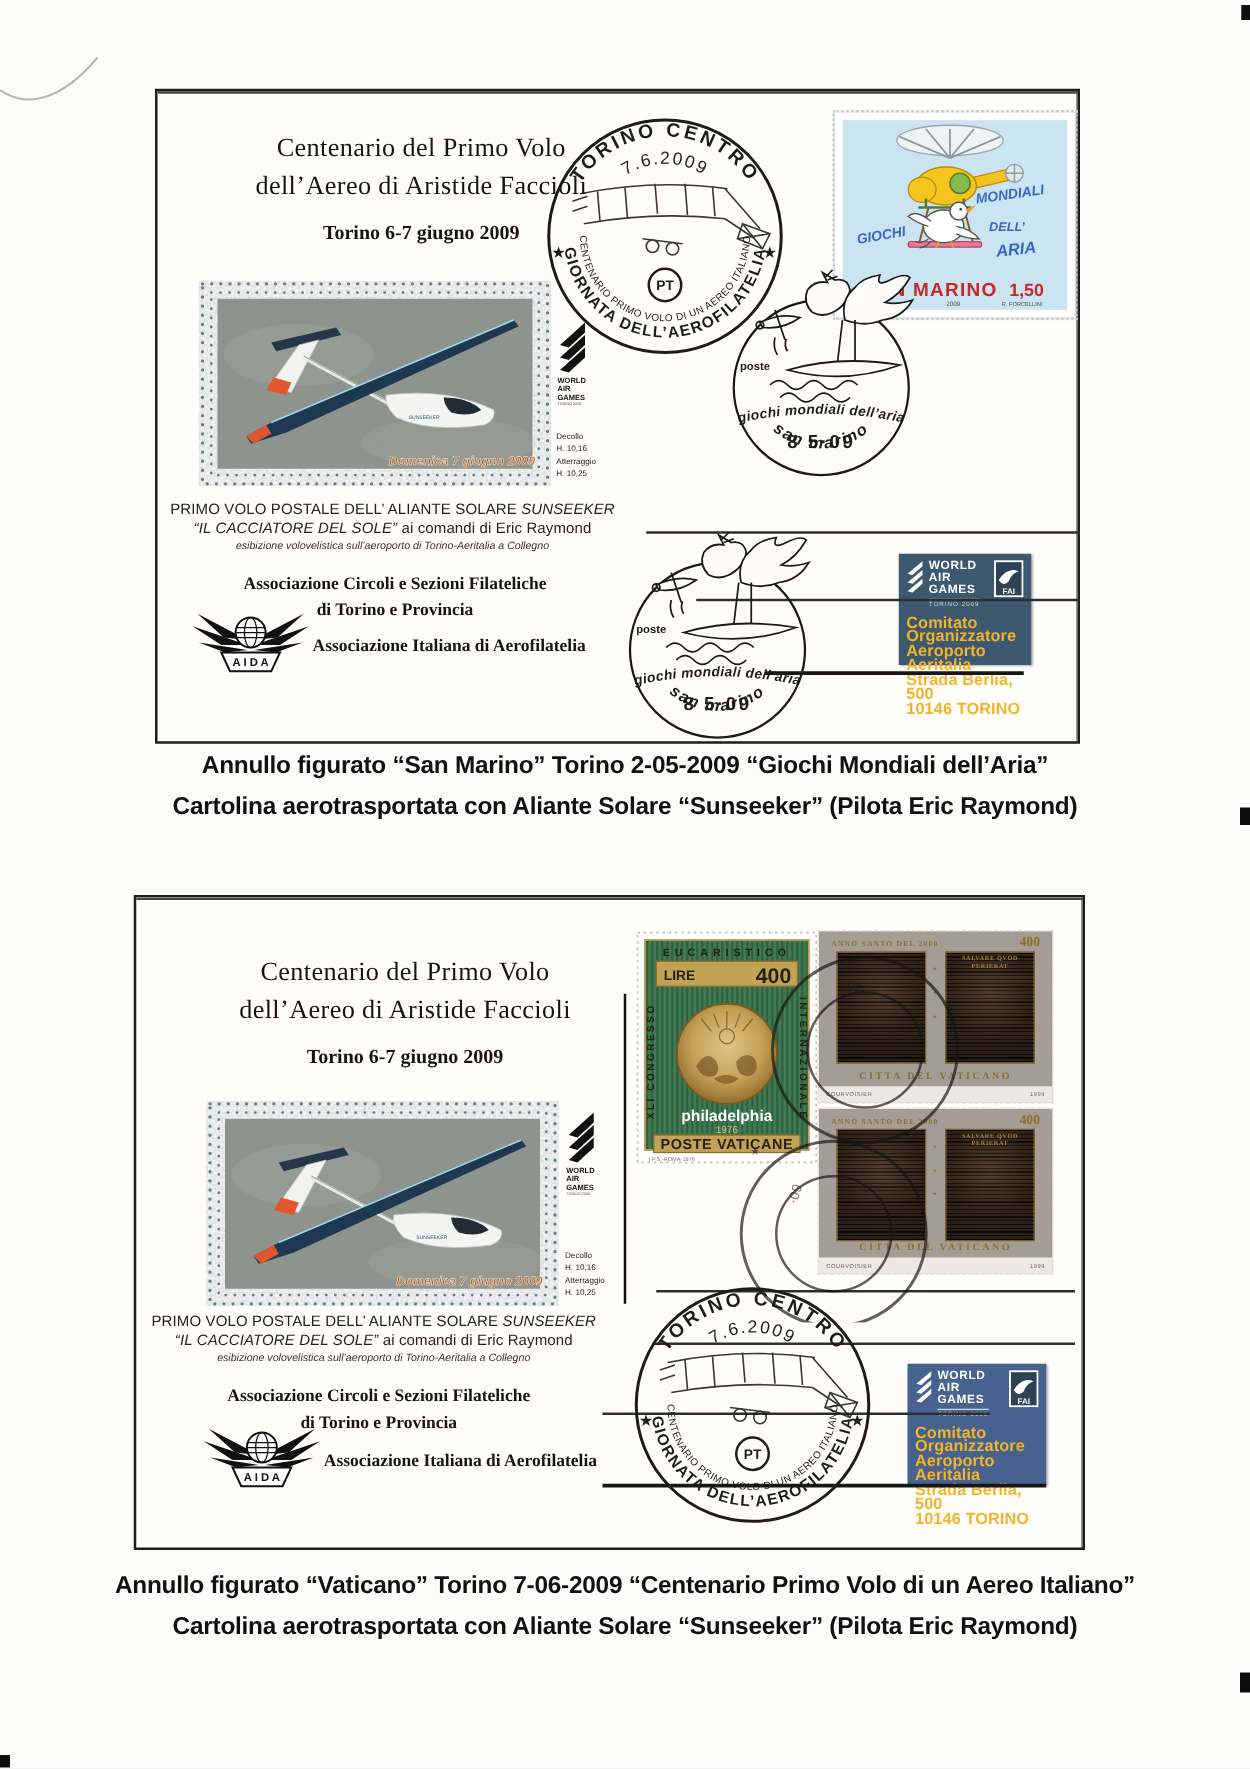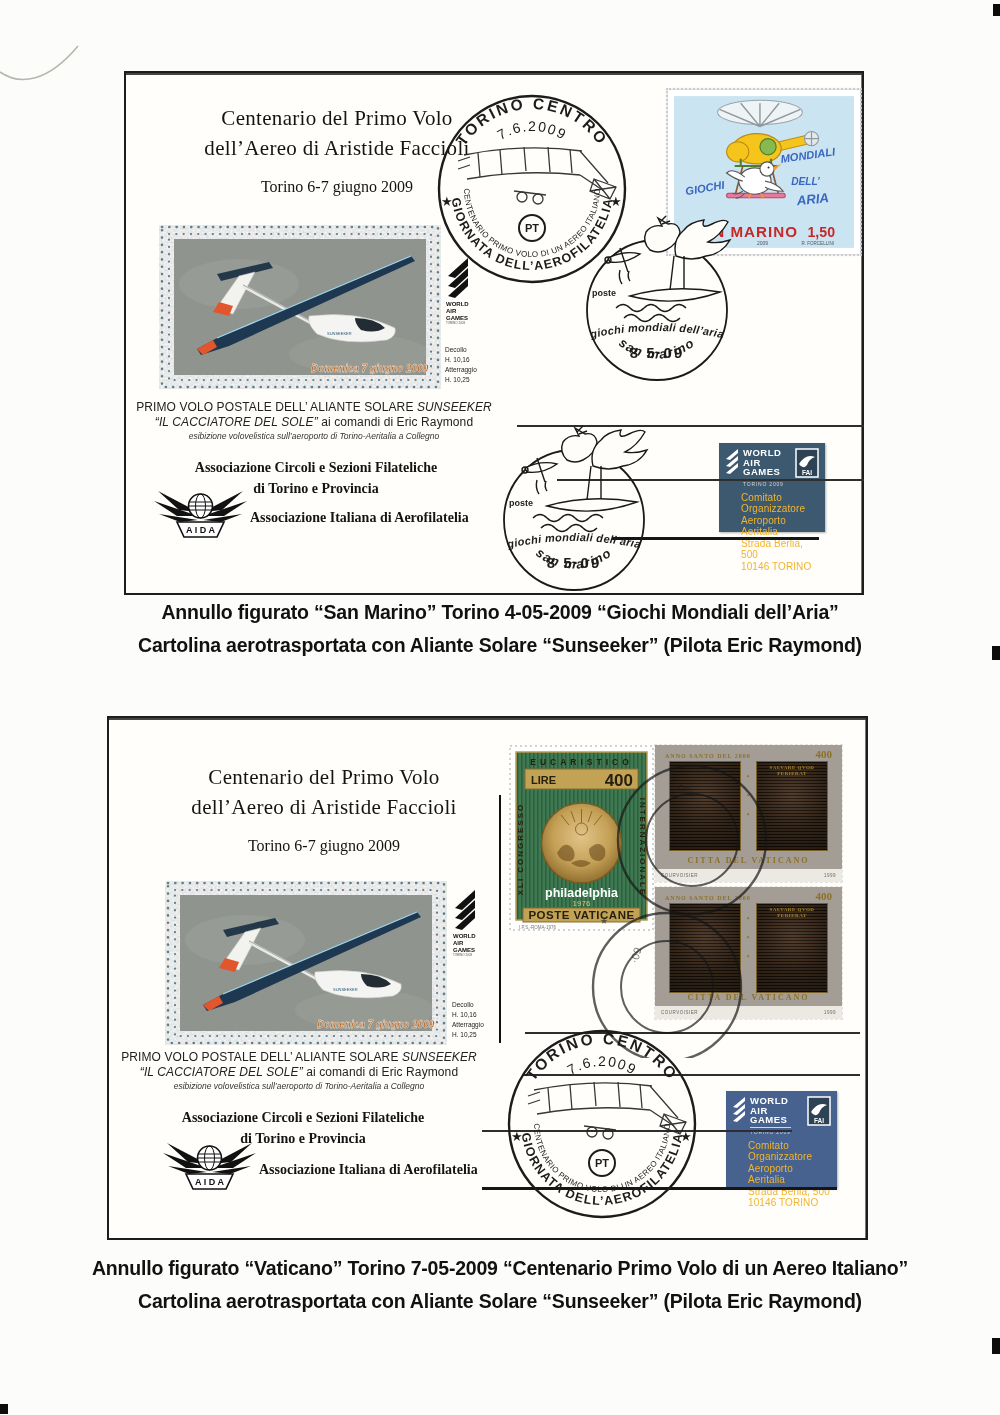--- a/index.html
+++ b/index.html
@@ -5,21 +5,21 @@
   html,body{margin:0;padding:0;background:#e9e9e9;}
   .page{position:relative;width:1000px;height:1415px;background:#fcfcfb;overflow:hidden;
         font-family:"Liberation Sans",sans-serif;color:#1a1a1a;}
   .card{position:absolute;background:#fffefb;border:2px solid #1d1d1d;box-shadow:inset 0 2px 0 #444, inset -1px 0 0 #777;}
   .card-top{left:124px;top:71px;width:736px;height:520px;}
   .card-bottom{left:107px;top:716px;width:757px;height:520px;}
 
   
   .title{position:absolute;text-align:center;font-family:"Liberation Serif",serif;z-index:1;}
   .title .t1,.title .t2{font-size:21px;line-height:30px;letter-spacing:.3px;color:#141414;text-align:center;}
-  .title .dates{margin-top:15px;font-size:16px;font-weight:400;color:#141414;}
+  .title .dates{margin-top:15px;font-size:16px;font-weight:700;color:#141414;}
   .card-top .title{left:36px;top:30px;width:350px;}
   .card-bottom .title{left:40px;top:44px;width:350px;}
 
   .gliderframe{position:absolute;width:282px;height:166px;z-index:1;}
   .card-top .gliderframe{left:33px;top:151px;}
   .card-bottom .gliderframe{left:56px;top:162px;}
 
   .wagmini{position:absolute;width:40px;z-index:1;}
   .card-top .wagmini{left:318px;top:181px;}
   .card-bottom .wagmini{left:342px;top:168px;}
@@ -70,21 +70,21 @@
            outline:2px dotted #c7ccd0;box-shadow:0 0 3px rgba(0,0,0,.25);padding:6px;box-sizing:border-box;z-index:2;}
   .sm-art{width:100%;height:100%;display:block;}
 
   
   .waglabel{position:absolute;box-sizing:border-box;padding:5px 6px;z-index:2;box-shadow:1px 1px 2px rgba(0,0,0,.3);}
   .card-top .waglabel{left:593px;top:370px;width:106px;height:89px;background:#3d5970;}
   .card-bottom .waglabel{left:617px;top:373px;width:111px;height:97px;background:#47628e;}
   .wl-head{display:flex;align-items:flex-start;gap:3px;}
   .wl-names{color:#fff;font-weight:bold;font-size:9.5px;line-height:9.5px;letter-spacing:.5px;}
   .wl-sub{font-size:5px;color:#cdd8e0;letter-spacing:.8px;border-top:1px solid #cdd8e0;margin-top:2px;padding-top:1px;}
-  .wl-addr{margin-top:5px;color:#f2b42c;font-weight:normal;font-size:10px;line-height:11.5px;letter-spacing:.1px;margin-left:16px;}
+  .wl-addr{margin-top:5px;color:#f2b42c;font-weight:bold;font-size:13px;line-height:11.5px;letter-spacing:.1px;}
 
   
   .phillystamp{position:absolute;left:400px;top:27px;width:145px;height:186px;z-index:2;}
 
   
   .sheetlet{position:absolute;width:187px;background:#a39d95;box-sizing:border-box;
             outline:1.5px dashed #e6e3dc;z-index:2;}
   .sheet1{left:546px;top:27px;height:137px;}
   .sheet2{left:546px;top:169px;height:132px;}
   .sh-top{position:absolute;left:10px;right:10px;top:3px;display:flex;justify-content:space-between;align-items:baseline;}
@@ -355,21 +355,21 @@
           <path d="M52,126 q7,-7 14,0 t14,0 t14,0 t14,0"></path>
       </g>
       <text class="gm-poste" x="20" y="104">poste</text>
       <text class="gm-name"><textPath href="#gm2a" startOffset="50%" text-anchor="middle">giochi mondiali dell’aria</textPath></text>
       <text class="gm-date" x="85" y="166" text-anchor="middle">8 5·09</text>
       <text class="gm-place"><textPath href="#gm2b" startOffset="50%" text-anchor="middle">san marino</textPath></text>
     </svg>
   </div>
 
   <div class="caption cap1">
-    <div>Annullo figurato “San Marino” Torino 4-05-2009 “Giochi Mondiali dell’Aria”</div>
+    <div>Annullo figurato “San Marino” Torino 2-05-2009 “Giochi Mondiali dell’Aria”</div>
     <div>Cartolina aerotrasportata con Aliante Solare “Sunseeker” (Pilota Eric Raymond)</div>
   </div>
 
   <div class="card card-bottom">
 
     <div class="title">
       <div class="t1">Centenario del Primo Volo</div>
       <div class="t2">dell’Aereo di Aristide Faccioli</div>
       <div class="dates">Torino 6-7 giugno 2009</div>
     </div>
@@ -603,17 +603,17 @@
           <path d="M80,100 L112,104"></path>
       </g>
       <circle cx="98" cy="137" r="13" fill="#fffefb" stroke="#1c1c1c" stroke-width="2"></circle>
       <text class="pm-pt" x="98" y="141" text-anchor="middle">PT</text>
       <text class="pm-inner"><textPath href="#tp2c" startOffset="50%" text-anchor="middle">CENTENARIO PRIMO VOLO DI UN AEREO ITALIANO</textPath></text>
       <text class="pm-outer"><textPath href="#tp2d" startOffset="50%" text-anchor="middle">GIORNATA DELL’AEROFILATELIA</textPath></text>
     </svg>
   </div>
 
   <div class="caption cap2">
-    <div>Annullo figurato “Vaticano” Torino 7-05-2009 “Centenario Primo Volo di un Aereo Italiano”</div>
+    <div>Annullo figurato “Vaticano” Torino 7-06-2009 “Centenario Primo Volo di un Aereo Italiano”</div>
     <div>Cartolina aerotrasportata con Aliante Solare “Sunseeker” (Pilota Eric Raymond)</div>
   </div>
 
 </div>
 
 </body></html>

